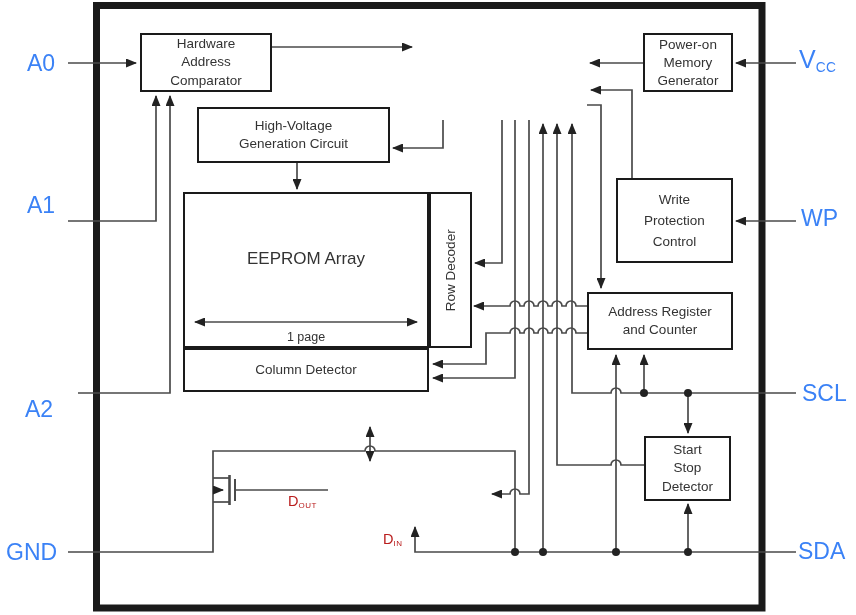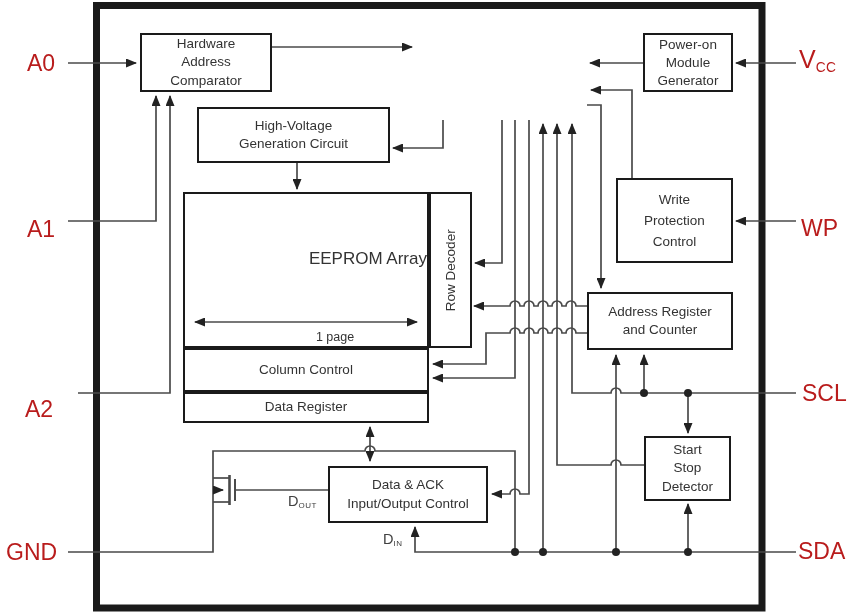--- a/index.html
+++ b/index.html
@@ -4,25 +4,25 @@
 <style>
   html,body{margin:0;padding:0;background:#ffffff;width:856px;height:615px;overflow:hidden;
     font-family:"Liberation Sans", sans-serif;}
   .stage{position:relative;width:856px;height:615px;background:#fff;}
   .wires{position:absolute;left:0;top:0;}
   .box{position:absolute;box-sizing:border-box;background:#fff;border:2.2px solid #1a1a1a;
     display:flex;flex-direction:column;align-items:center;justify-content:center;
     color:#333333;font-size:13.5px;line-height:18.5px;text-align:center;}
   .bl{white-space:nowrap;}
   .rot{transform:rotate(-90deg);white-space:nowrap;}
-  .pin{position:absolute;font-size:23px;color:#b91c1c;white-space:nowrap;}
+  .pin{position:absolute;font-size:23px;color:#3b82f6;white-space:nowrap;}
   .sub{font-size:0.55em;vertical-align:-0.28em;letter-spacing:0.5px;text-align:right;}
-  .sig{position:absolute;font-size:14.5px;color:#404040;white-space:nowrap;}
-  .eeprom-label{position:absolute;left:0;top:56px;width:100%;text-align:right;font-size:17px;}
-  .page-label{position:absolute;left:0;top:134px;width:100%;text-align:center;font-size:12.5px;margin-left:29px;}
+  .sig{position:absolute;font-size:14.5px;color:#b91c1c;white-space:nowrap;}
+  .eeprom-label{position:absolute;left:0;top:56px;width:100%;text-align:center;font-size:17px;}
+  .page-label{position:absolute;left:0;top:134px;width:100%;text-align:center;font-size:12.5px;}
   .page-svg{position:absolute;left:0;top:122px;}
 </style>
 </head>
 <body>
 
 <div class="stage">
 
   <svg class="wires" width="856" height="615" viewBox="0 0 856 615">
     <defs>
       <marker id="ah" viewBox="0 0 11 9" refX="10" refY="4.5" markerWidth="11" markerHeight="9" orient="auto" markerUnits="userSpaceOnUse">
@@ -87,21 +87,21 @@
 
   <div class="box" style="left:140px;top:33px;width:132px;height:59px">
     <div class="bl">Hardware</div>
     <div class="bl">Address</div>
     <div class="bl">Comparator</div>
   </div>
 
 
   <div class="box" style="left:643px;top:33px;width:90px;height:59px;line-height:18px">
     <div class="bl">Power-on</div>
-    <div class="bl">Module</div>
+    <div class="bl">Memory</div>
     <div class="bl">Generator</div>
   </div>
 
   <div class="box" style="left:616px;top:178px;width:117px;height:85px;line-height:21px">
     <div class="bl">Write</div>
     <div class="bl">Protection</div>
     <div class="bl">Control</div>
   </div>
 
   <div class="box" style="left:197px;top:107px;width:193px;height:56px">
@@ -118,49 +118,42 @@
       </g>
     </svg>
     <div class="page-label">1 page</div>
   </div>
 
   <div class="box" style="left:429px;top:192px;width:43px;height:156px">
     <div class="rot">Row Decoder</div>
   </div>
 
   <div class="box" style="left:183px;top:348px;width:246px;height:44px">
-    <div class="bl">Column Control</div>
+    <div class="bl">Column Detector</div>
   </div>
 
-  <div class="box" style="left:183px;top:392px;width:246px;height:31px">
-    <div class="bl">Data Register</div>
-  </div>
 
   <div class="box" style="left:644px;top:436px;width:87px;height:65px">
     <div class="bl">Start</div>
     <div class="bl">Stop</div>
     <div class="bl">Detector</div>
   </div>
 
   <div class="box" style="left:587px;top:292px;width:146px;height:58px">
     <div class="bl">Address Register</div>
     <div class="bl">and Counter</div>
   </div>
 
-  <div class="box" style="left:328px;top:466px;width:160px;height:57px">
-    <div class="bl">Data &amp; ACK</div>
-    <div class="bl">Input/Output Control</div>
-  </div>
 
   <div class="pin" style="left:27px;top:50px">A0</div>
-  <div class="pin" style="left:27px;top:216px">A1</div>
+  <div class="pin" style="left:27px;top:192px">A1</div>
   <div class="pin" style="left:25px;top:396px">A2</div>
   <div class="pin" style="left:6px;top:539px">GND</div>
 
   <div class="pin" style="left:799px;top:45px;font-size:25px"><span>V</span><span class="sub">CC</span></div>
-  <div class="pin" style="left:801px;top:215px">WP</div>
+  <div class="pin" style="left:801px;top:205px">WP</div>
   <div class="pin" style="left:802px;top:380px">SCL</div>
   <div class="pin" style="left:798px;top:538px">SDA</div>
 
   <div class="sig" style="left:288px;top:493px"><span>D</span><span class="sub">OUT</span></div>
   <div class="sig" style="left:383px;top:531px"><span>D</span><span class="sub">IN</span></div>
 
 </div>
 
 </body></html>

